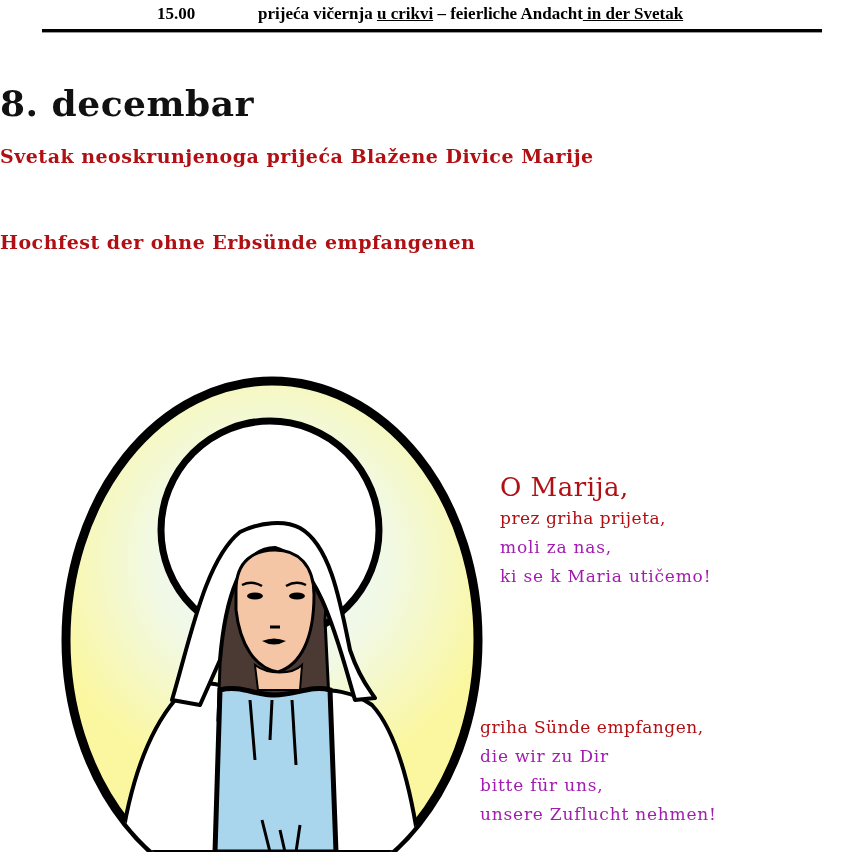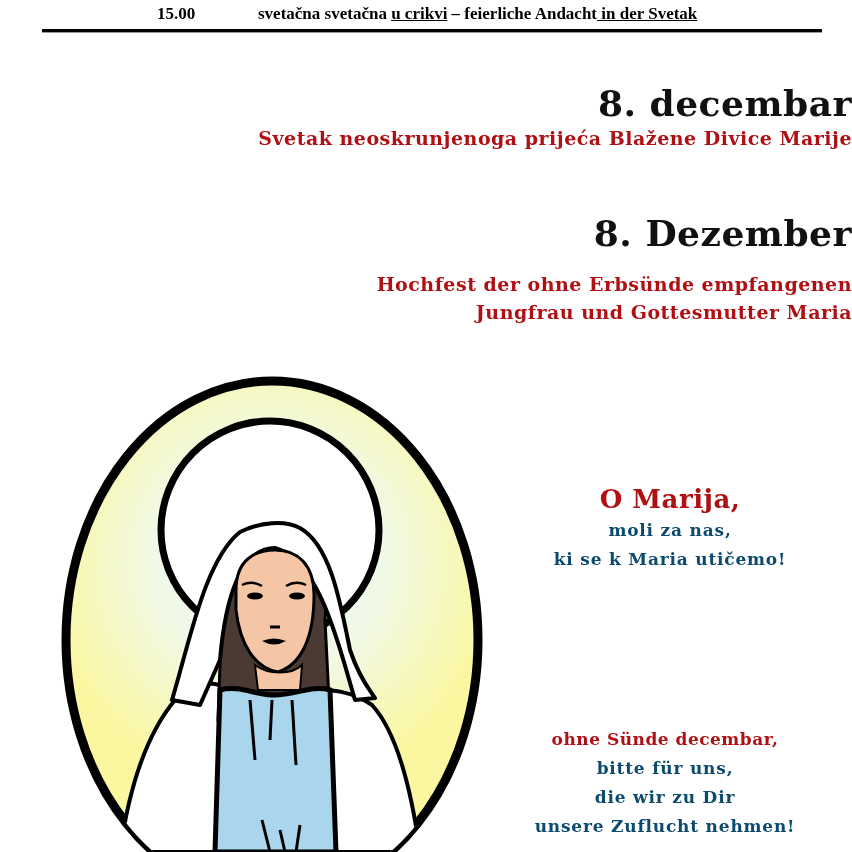--- a/index.html
+++ b/index.html
@@ -13,53 +13,51 @@
     font-family: "Liberation Serif", serif; font-weight: bold;
     font-size: 17px; color: #000; white-space: nowrap;
   }
   .header-line .time { position: absolute; left: 157px; }
   .header-line .desc { position: absolute; left: 258px; }
   .header-line .u { text-decoration: underline; }
   .rule {
     position: absolute; left: 42px; width: 780px; top: 29px;
     height: 3px; background: #000; border-bottom: 1px solid #999;
   }
-  .center-block { position: absolute; left: 0; width: 852px; text-align: right; }
+  .center-block { position: absolute; left: 0; width: 852px; text-align: left; }
   .date-title {
     font-family: "DejaVu Serif", serif; font-weight: bold;
     font-size: 36px; color: #111; letter-spacing: 0.5px; margin: 0;
   }
   .feast {
     font-family: "DejaVu Serif", serif; font-weight: bold;
     font-size: 19px; color: #b01014; letter-spacing: 0.5px; line-height: 28px; margin: 0;
   }
-  .prayer { position: absolute; text-align: center; font-family: "DejaVu Serif", serif; font-weight: bold; margin-top: 12px; }
+  .prayer { position: absolute; text-align: left; font-family: "DejaVu Serif", serif; font-weight: normal; }
   .prayer .p-title { font-size: 26px; color: #b01014; line-height: 34px; letter-spacing: 0.5px; }
   .prayer .p-red { font-size: 17px; color: #b01014; line-height: 29px; letter-spacing: 0.5px; }
-  .prayer .p-black { font-size: 17px; color: #0c4a6e; line-height: 29px; letter-spacing: 0.8px; }
+  .prayer .p-black { font-size: 17px; color: #a21caf; line-height: 29px; letter-spacing: 0.8px; }
   .illustration { position: absolute; left: 0; top: 360px; }
 </style>
 </head>
 <body>
 
 <div class="header-line">
   <span class="time">15.00</span>
-  <span class="desc"><span>svetačna svetačna </span><span class="u">u crikvi</span><span> – feierliche Andacht</span><span class="u"> in der Svetak</span></span>
+  <span class="desc"><span>prijeća vičernja </span><span class="u">u crikvi</span><span> – feierliche Andacht</span><span class="u"> in der Svetak</span></span>
 </div>
 <div class="rule"></div>
 
 <div class="center-block" style="top:82px;">
   <h1 class="date-title">8. decembar</h1>
-  <p class="feast" style="margin-top:0;">Svetak neoskrunjenoga prijeća Blažene Divice Marije</p>
+  <p class="feast" style="margin-top:18px;">Svetak neoskrunjenoga prijeća Blažene Divice Marije</p>
 </div>
 
 <div class="center-block" style="top:212px;">
-  <h1 class="date-title">8. Dezember</h1>
   <p class="feast" style="margin-top:16px;">Hochfest der ohne Erbsünde empfangenen</p>
-  <p class="feast">Jungfrau und Gottesmutter Maria</p>
 </div>
 
 <div class="illustration">
   <svg width="520" height="492" viewBox="0 360 520 492" xmlns="http://www.w3.org/2000/svg">
     <defs>
       <radialGradient id="glow" cx="270" cy="560" r="230" gradientUnits="userSpaceOnUse">
         <stop offset="0" stop-color="#e6f6fa"></stop>
         <stop offset="0.5" stop-color="#f1f9e6"></stop>
         <stop offset="1" stop-color="#fbf7a0"></stop>
       </radialGradient>
@@ -95,22 +93,23 @@
       <path d="M250,700 L255,760" stroke="#000" stroke-width="3"></path>
       <path d="M272,700 L270,740" stroke="#000" stroke-width="3"></path>
       <path d="M292,700 L296,765" stroke="#000" stroke-width="3"></path>
       <path d="M262,820 L270,852 M280,830 L285,852 M300,825 L296,852" stroke="#000" stroke-width="3"></path>
     </g>
   </svg>
 </div>
 
 <div class="prayer" style="left:500px; width:340px; top:470px;">
   <div class="p-title">O Marija,</div>
+  <div class="p-red">prez griha prijeta,</div>
   <div class="p-black">moli za nas,</div>
   <div class="p-black">ki se k Maria utičemo!</div>
 </div>
 
 <div class="prayer" style="left:480px; width:370px; top:713px;">
-  <div class="p-red">ohne Sünde decembar,</div>
+  <div class="p-red">griha Sünde empfangen,</div>
+  <div class="p-black">die wir zu Dir</div>
   <div class="p-black">bitte für uns,</div>
-  <div class="p-black">die wir zu Dir</div>
   <div class="p-black">unsere Zuflucht nehmen!</div>
 </div>
 
 </body></html>

